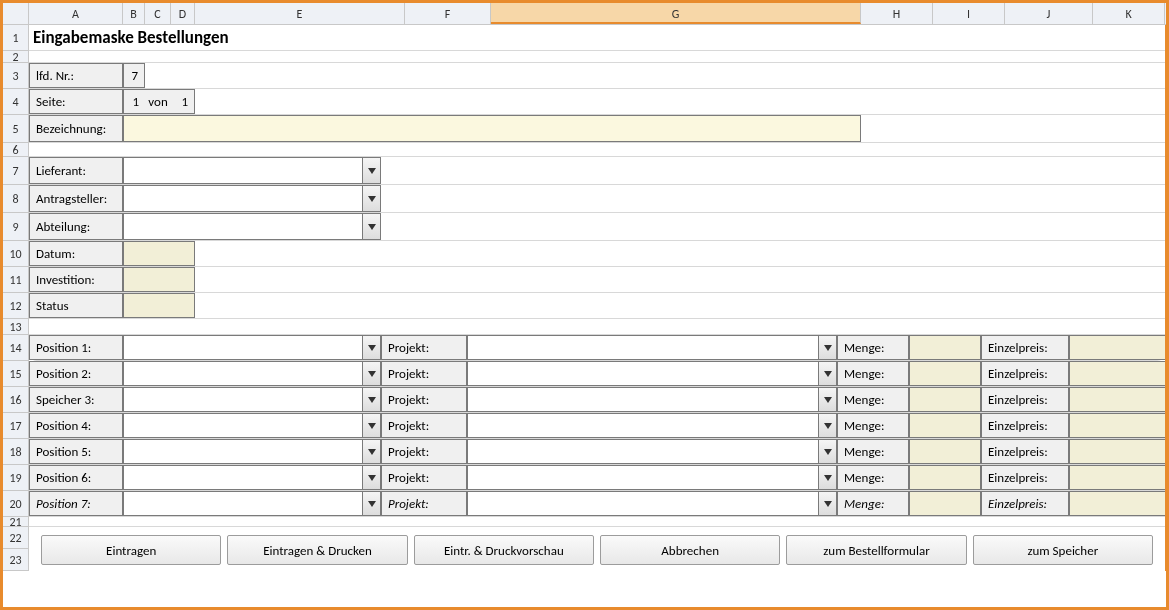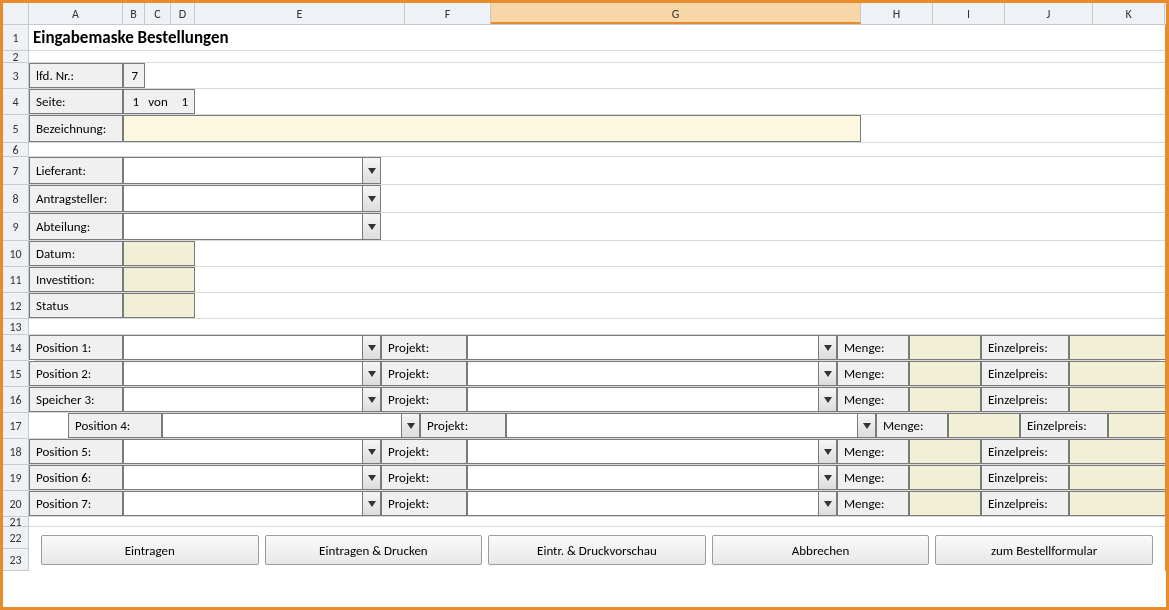--- a/index.html
+++ b/index.html
@@ -332,21 +332,21 @@
                 <svg viewBox="0 0 8 6">
                   <path d="M0 0h8L4 6z" fill="#333"></path>
                 </svg>
               </div>
             </div>
             <div class="cell label-cell wH">Menge:</div>
             <div class="cell input-cell input-cell--dark wI"></div>
             <div class="cell label-cell wJ">Einzelpreis:</div>
             <div class="cell input-cell input-cell--dark" style="flex:1;border-right:none"></div>
           </div>
-          <div class="gridrow" style="height: 26px; padding-left: 39px;">
+          <div class="gridrow" style="height: 26px;">
             <div class="cell label-cell wA">Position 4:</div>
             <div class="cell dropdown-cell" style="width:258px">
               <span></span>
               <div class="dd-arrow">
                 <svg viewBox="0 0 8 6">
                   <path d="M0 0h8L4 6z" fill="#333"></path>
                 </svg>
               </div>
             </div>
             <div class="cell label-cell wF">Projekt:</div>
@@ -404,21 +404,21 @@
                 <svg viewBox="0 0 8 6">
                   <path d="M0 0h8L4 6z" fill="#333"></path>
                 </svg>
               </div>
             </div>
             <div class="cell label-cell wH">Menge:</div>
             <div class="cell input-cell input-cell--dark wI"></div>
             <div class="cell label-cell wJ">Einzelpreis:</div>
             <div class="cell input-cell input-cell--dark" style="flex:1;border-right:none"></div>
           </div>
-          <div class="gridrow" style="height: 26px;">
+          <div class="gridrow" style="height: 26px; font-style: italic;">
             <div class="cell label-cell wA">Position 7:</div>
             <div class="cell dropdown-cell" style="width:258px">
               <span></span>
               <div class="dd-arrow">
                 <svg viewBox="0 0 8 6">
                   <path d="M0 0h8L4 6z" fill="#333"></path>
                 </svg>
               </div>
             </div>
             <div class="cell label-cell wF">Projekt:</div>
@@ -440,17 +440,18 @@
       <div class="gridrow" style="height:10px">
           <div class="cell" style="flex:1;border-right:none"></div>
         </div>
 
       <div class="btn-row" style="height:44px">
         <div class="btn">Eintragen</div>
         <div class="btn">Eintragen &amp; Drucken</div>
         <div class="btn">Eintr. &amp; Druckvorschau</div>
         <div class="btn">Abbrechen</div>
         <div class="btn">zum Bestellformular</div>
+        <div class="btn">zum Speicher</div>
       </div>
 
     </div>
   </div>
 </div>
 
 </body></html>

